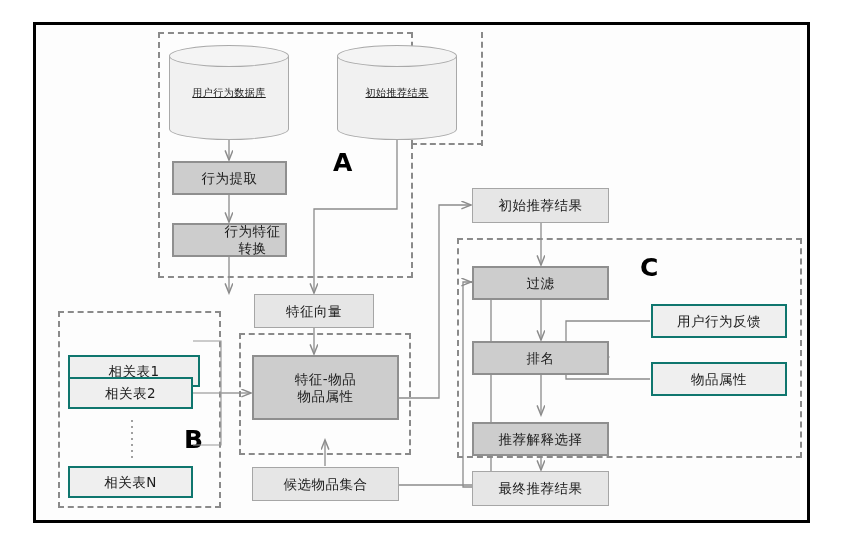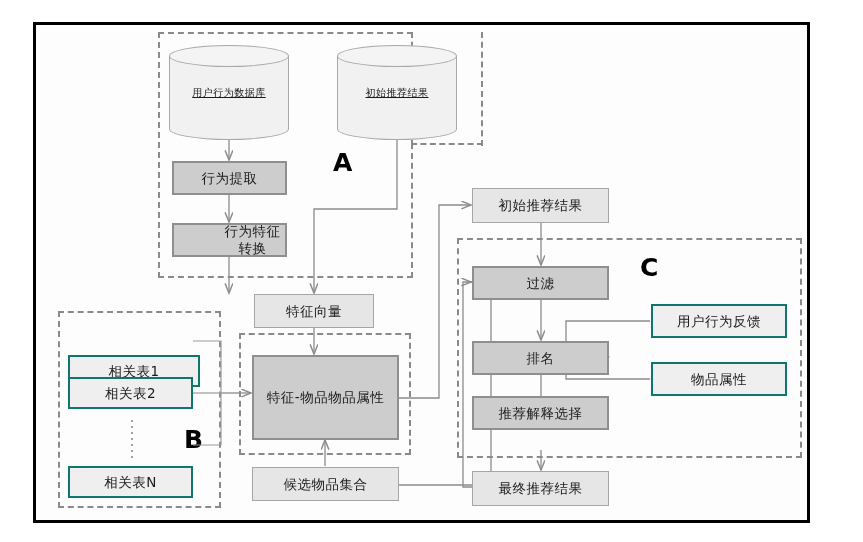--- a/index.html
+++ b/index.html
@@ -154,42 +154,42 @@
       <i></i>
       <i></i>
       <i></i>
       <i></i>
   </div>
 
   <div class="node pale" style="left:68px;top:466px;width:125px;height:32px;">
     <span>相关表N</span>
   </div>
 
-  <div class="node dark" style="left:252px;top:355px;width:147px;height:85px;">
+  <div class="node dark" style="left:252px;top:355px;width:147px;height:65px;flex-direction:column;">
     <span>特征-物品</span>
     <span>物品属性</span>
   </div>
 
   <div class="node light" style="left:252px;top:467px;width:147px;height:34px;">
     <span>候选物品集合</span>
   </div>
 
   <div class="node light" style="left:472px;top:188px;width:137px;height:35px;justify-content:center;">
     <span>初始推荐结果</span>
   </div>
 
   <div class="node dark" style="left:472px;top:266px;width:137px;height:34px;">
     <span>过滤</span>
   </div>
 
   <div class="node dark" style="left:472px;top:341px;width:137px;height:34px;">
     <span>排名</span>
   </div>
 
-  <div class="node dark" style="left:472px;top:396px;width:137px;height:34px;">
+  <div class="node dark" style="left:472px;top:422px;width:137px;height:34px;">
     <span>推荐解释选择</span>
   </div>
 
   <div class="node light" style="left:472px;top:471px;width:137px;height:35px;">
     <span>最终推荐结果</span>
   </div>
 
   <div class="node pale" style="left:651px;top:304px;width:136px;height:34px;">
     <span>用户行为反馈</span>
   </div>

